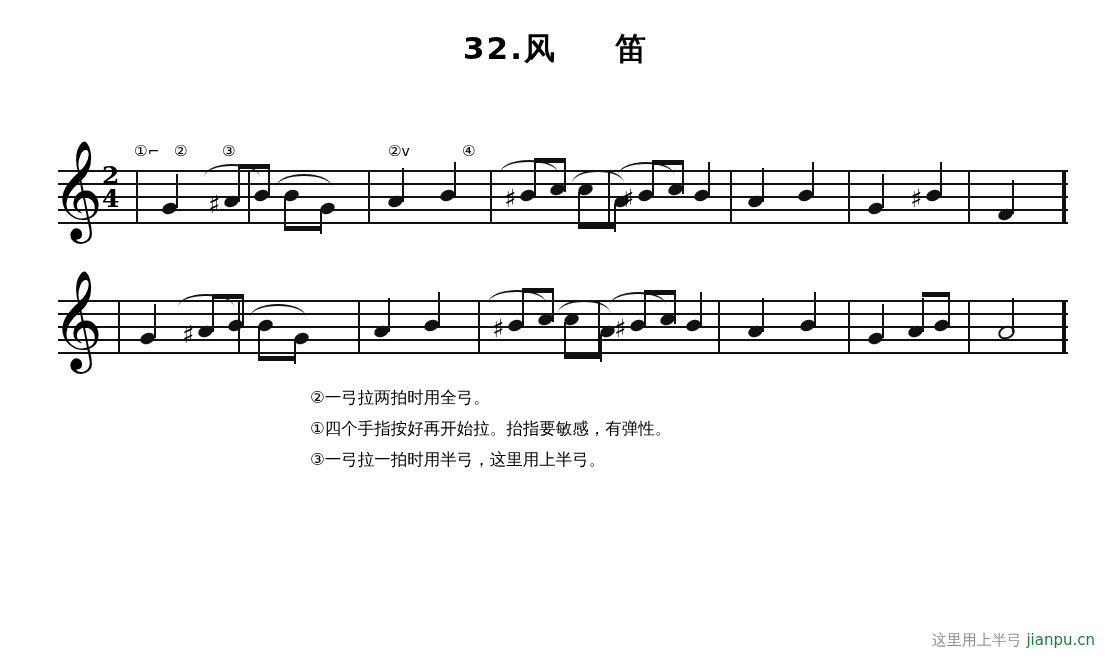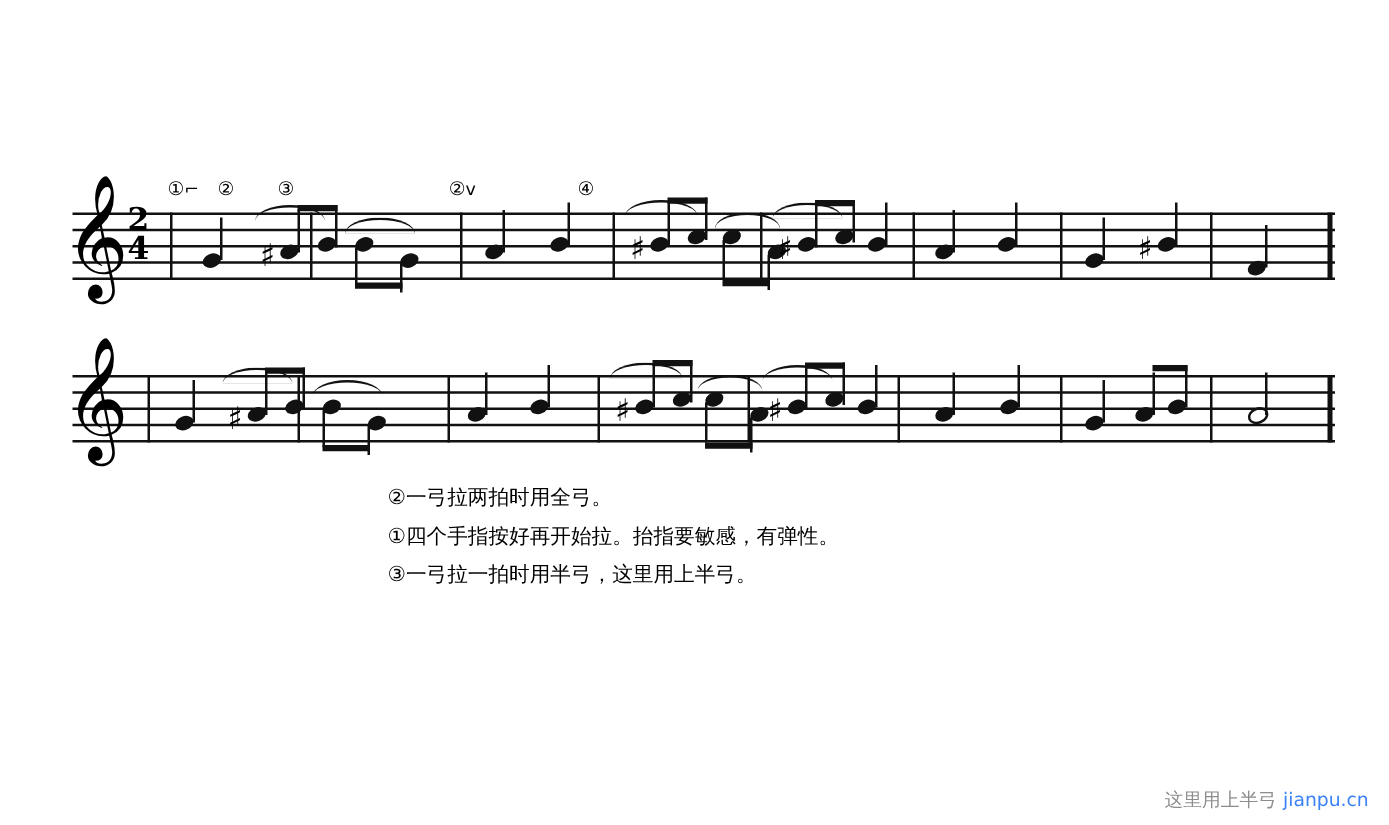--- a/index.html
+++ b/index.html
@@ -189,27 +189,30 @@
 
   
   .watermark {
     position: absolute;
     right: 16px;
     bottom: 10px;
     font-family: "DejaVu Sans", sans-serif;
     font-size: 15px;
     color: #8d8d8d;
   }
-  .watermark .site { color: #3b82f6; }
+  .watermark .site { color: #15803d; }
 </style>
 </head>
 <body>
 
 <div class="page">
 
+  <div class="title">
+    <span>32.</span><span>风</span><span class="gap"></span><span>笛</span>
+  </div>
 
 
   <div class="system s1">
     <div class="staff-lines">
       <i></i>
         <i></i>
         <i></i>
         <i></i>
         <i></i>
     </div>
@@ -293,21 +296,21 @@
 
     <div class="marker" style="left:76px; top:-26px">
       <span>①</span><span class="sym">⌐</span>
     </div>
     <div class="marker" style="left:116px; top:-26px">
       <span>②</span>
     </div>
     <div class="marker" style="left:164px; top:-26px">
       <span>③</span>
     </div>
-    <div class="marker" style="left:301px; top:-26px">
+    <div class="marker" style="left:330px; top:-26px">
       <span>②</span><span class="sym">v</span>
     </div>
     <div class="marker" style="left:404px; top:-26px">
       <span>④</span>
     </div>
   </div>
 
   <div class="system s2">
     <div class="staff-lines">
       <i></i>

